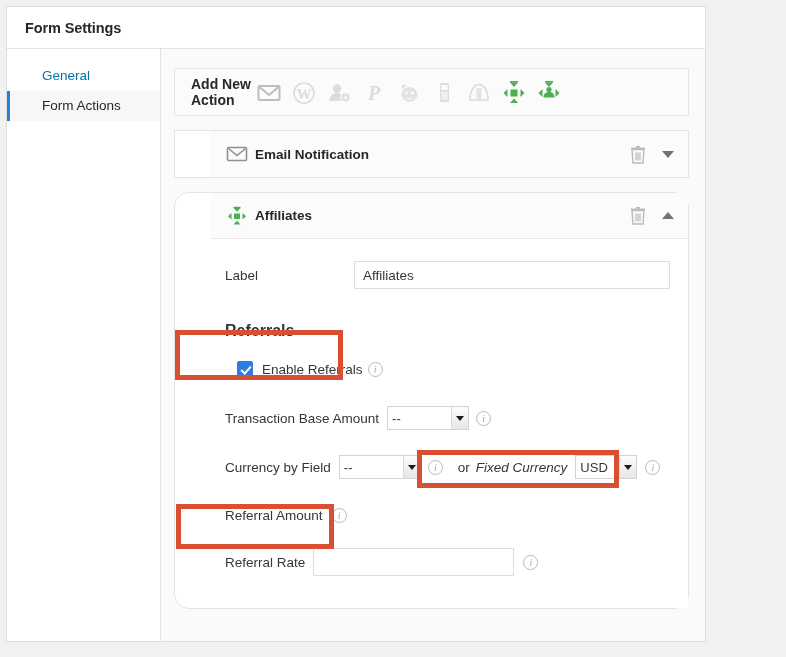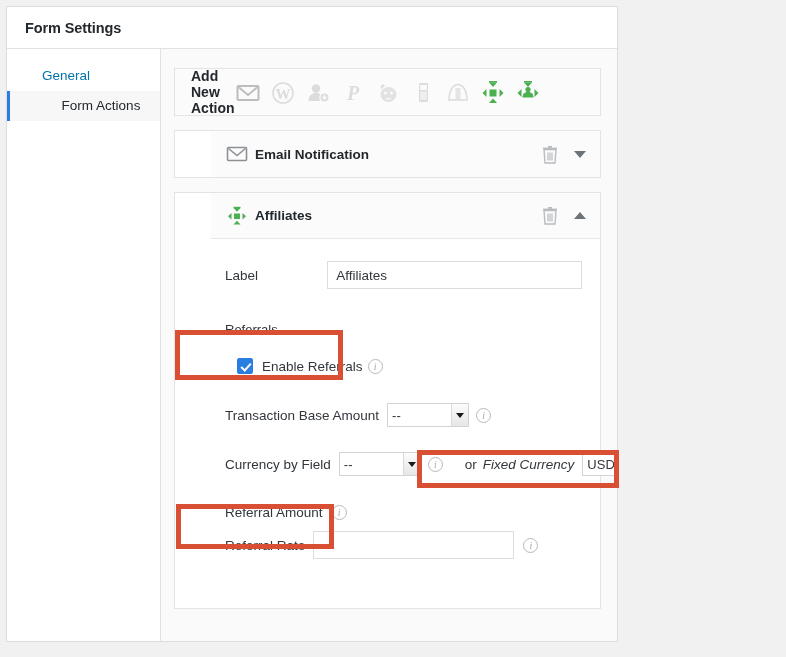--- a/index.html
+++ b/index.html
@@ -8,21 +8,21 @@
     width: 786px; height: 657px;
     background: #f1f1f1;
     font-family: "Liberation Sans", sans-serif;
     -webkit-font-smoothing: antialiased;
   }
 
   
   #modal {
     position: absolute;
     left: 6px; top: 6px;
-    width: 612px; height: 636px;
+    width: 700px; height: 636px;
     background: #b91c1c;
     border: 1px solid #dddddd;
     overflow: hidden;
   }
 
   #modal-header {
     height: 42px;
     background: #ffffff;
     border-bottom: 1px solid #e2e2e2;
     display: flex;
@@ -58,21 +58,20 @@
     color: #0073aa;
     cursor: pointer;
     border-left: 3px solid transparent;
     background: #ffffff;
     white-space: nowrap;
   }
   .nav-item.active {
     color: #23282d;
     background: #f7f7f7;
     border-left: 3px solid #2a7de1;
-    text-align: center;
   }
 
   
   #content {
     flex: 1 1 auto;
     padding: 19px 16px 0 13px;
     background: #fafafa;
     overflow: hidden;
   }
 
@@ -217,33 +216,33 @@
     content: "";
     position: absolute;
     left: 5px; top: 2px;
     width: 4px; height: 8px;
     border: solid #ffffff;
     border-width: 0 2px 2px 0;
     transform: rotate(42deg);
   }
 
   .section-caption {
-    font-size: 13px;
-    font-weight: normal;
+    font-size: 16px;
+    font-weight: bold;
     color: #32373c;
   }
 
   
   .annot {
     position: absolute;
     border: 5px solid #d94f33;
     pointer-events: none;
   }
 
-  #affiliates-panel { position: relative; }
+  #affiliates-panel { position: relative; border-radius: 15px; }
 </style>
 </head>
 <body>
 
 <div id="modal">
 
   <div id="modal-header">
     <div class="title">Form Settings</div>
   </div>
 
@@ -394,34 +393,34 @@
             <div class="flabel">Currency by Field</div>
             <div class="selwrap" style="margin-left:8px;">
               <select class="sel" style="width:82px;">
                 <option>--</option>
               </select>
               <span class="arrowbox">
                   <i></i>
                 </span>
             </div>
             <div class="info-ico" style="margin-left:7px;">i</div>
-            <div class="flabel" style="margin-left:22px;">or</div>
+            <div class="flabel" style="margin-left:15px;">or</div>
             <div class="flabel" style="margin-left:6px;font-style:italic;">Fixed Currency</div>
             <div class="selwrap" style="margin-left:8px;">
               <select class="sel" style="width:62px;">
                 <option>USD</option>
               </select>
               <span class="arrowbox">
                   <i></i>
                 </span>
             </div>
             <div class="info-ico" style="margin-left:8px;">i</div>
           </div>
 
-          <div class="frow" style="margin-bottom:11px;">
+          <div class="frow" style="margin-bottom:25px;">
             <div class="flabel">Referral Amount</div>
             <div class="info-ico" style="margin-left:9px;">i</div>
           </div>
 
           <div class="frow">
             <div class="flabel">Referral Rate</div>
             <input class="txtfield" style="width: 201px; margin-left: 8px;" type="text" value="">
             <div class="info-ico" style="margin-left:9px;">i</div>
           </div>
 

